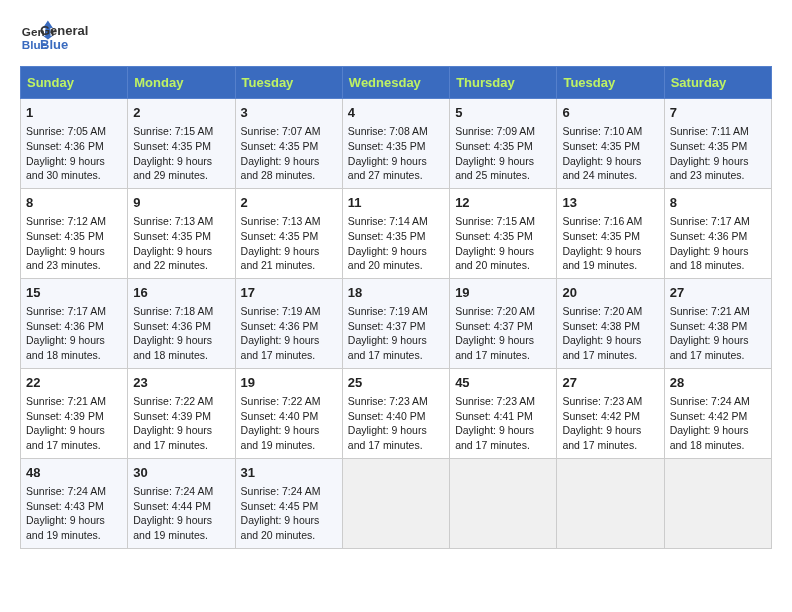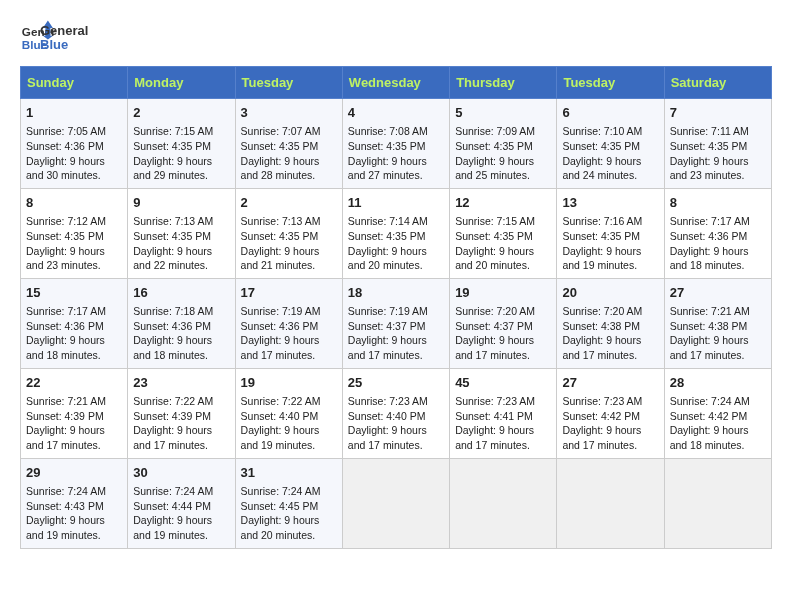--- a/index.html
+++ b/index.html
@@ -283,21 +283,21 @@
       </td>
         <td>
         <span class="day-number">28</span>
         <span>Sunrise: 7:24 AM</span><br>
         <span>Sunset: 4:42 PM</span><br>
         <span>Daylight: 9 hours and 18 minutes.</span>
       </td>
       </tr>
       <tr>
         <td>
-        <span class="day-number">29</span>
+        <span class="day-number">48</span>
         <span>Sunrise: 7:24 AM</span><br>
         <span>Sunset: 4:43 PM</span><br>
         <span>Daylight: 9 hours and 19 minutes.</span>
       </td>
         <td>
         <span class="day-number">30</span>
         <span>Sunrise: 7:24 AM</span><br>
         <span>Sunset: 4:44 PM</span><br>
         <span>Daylight: 9 hours and 19 minutes.</span>
       </td>

